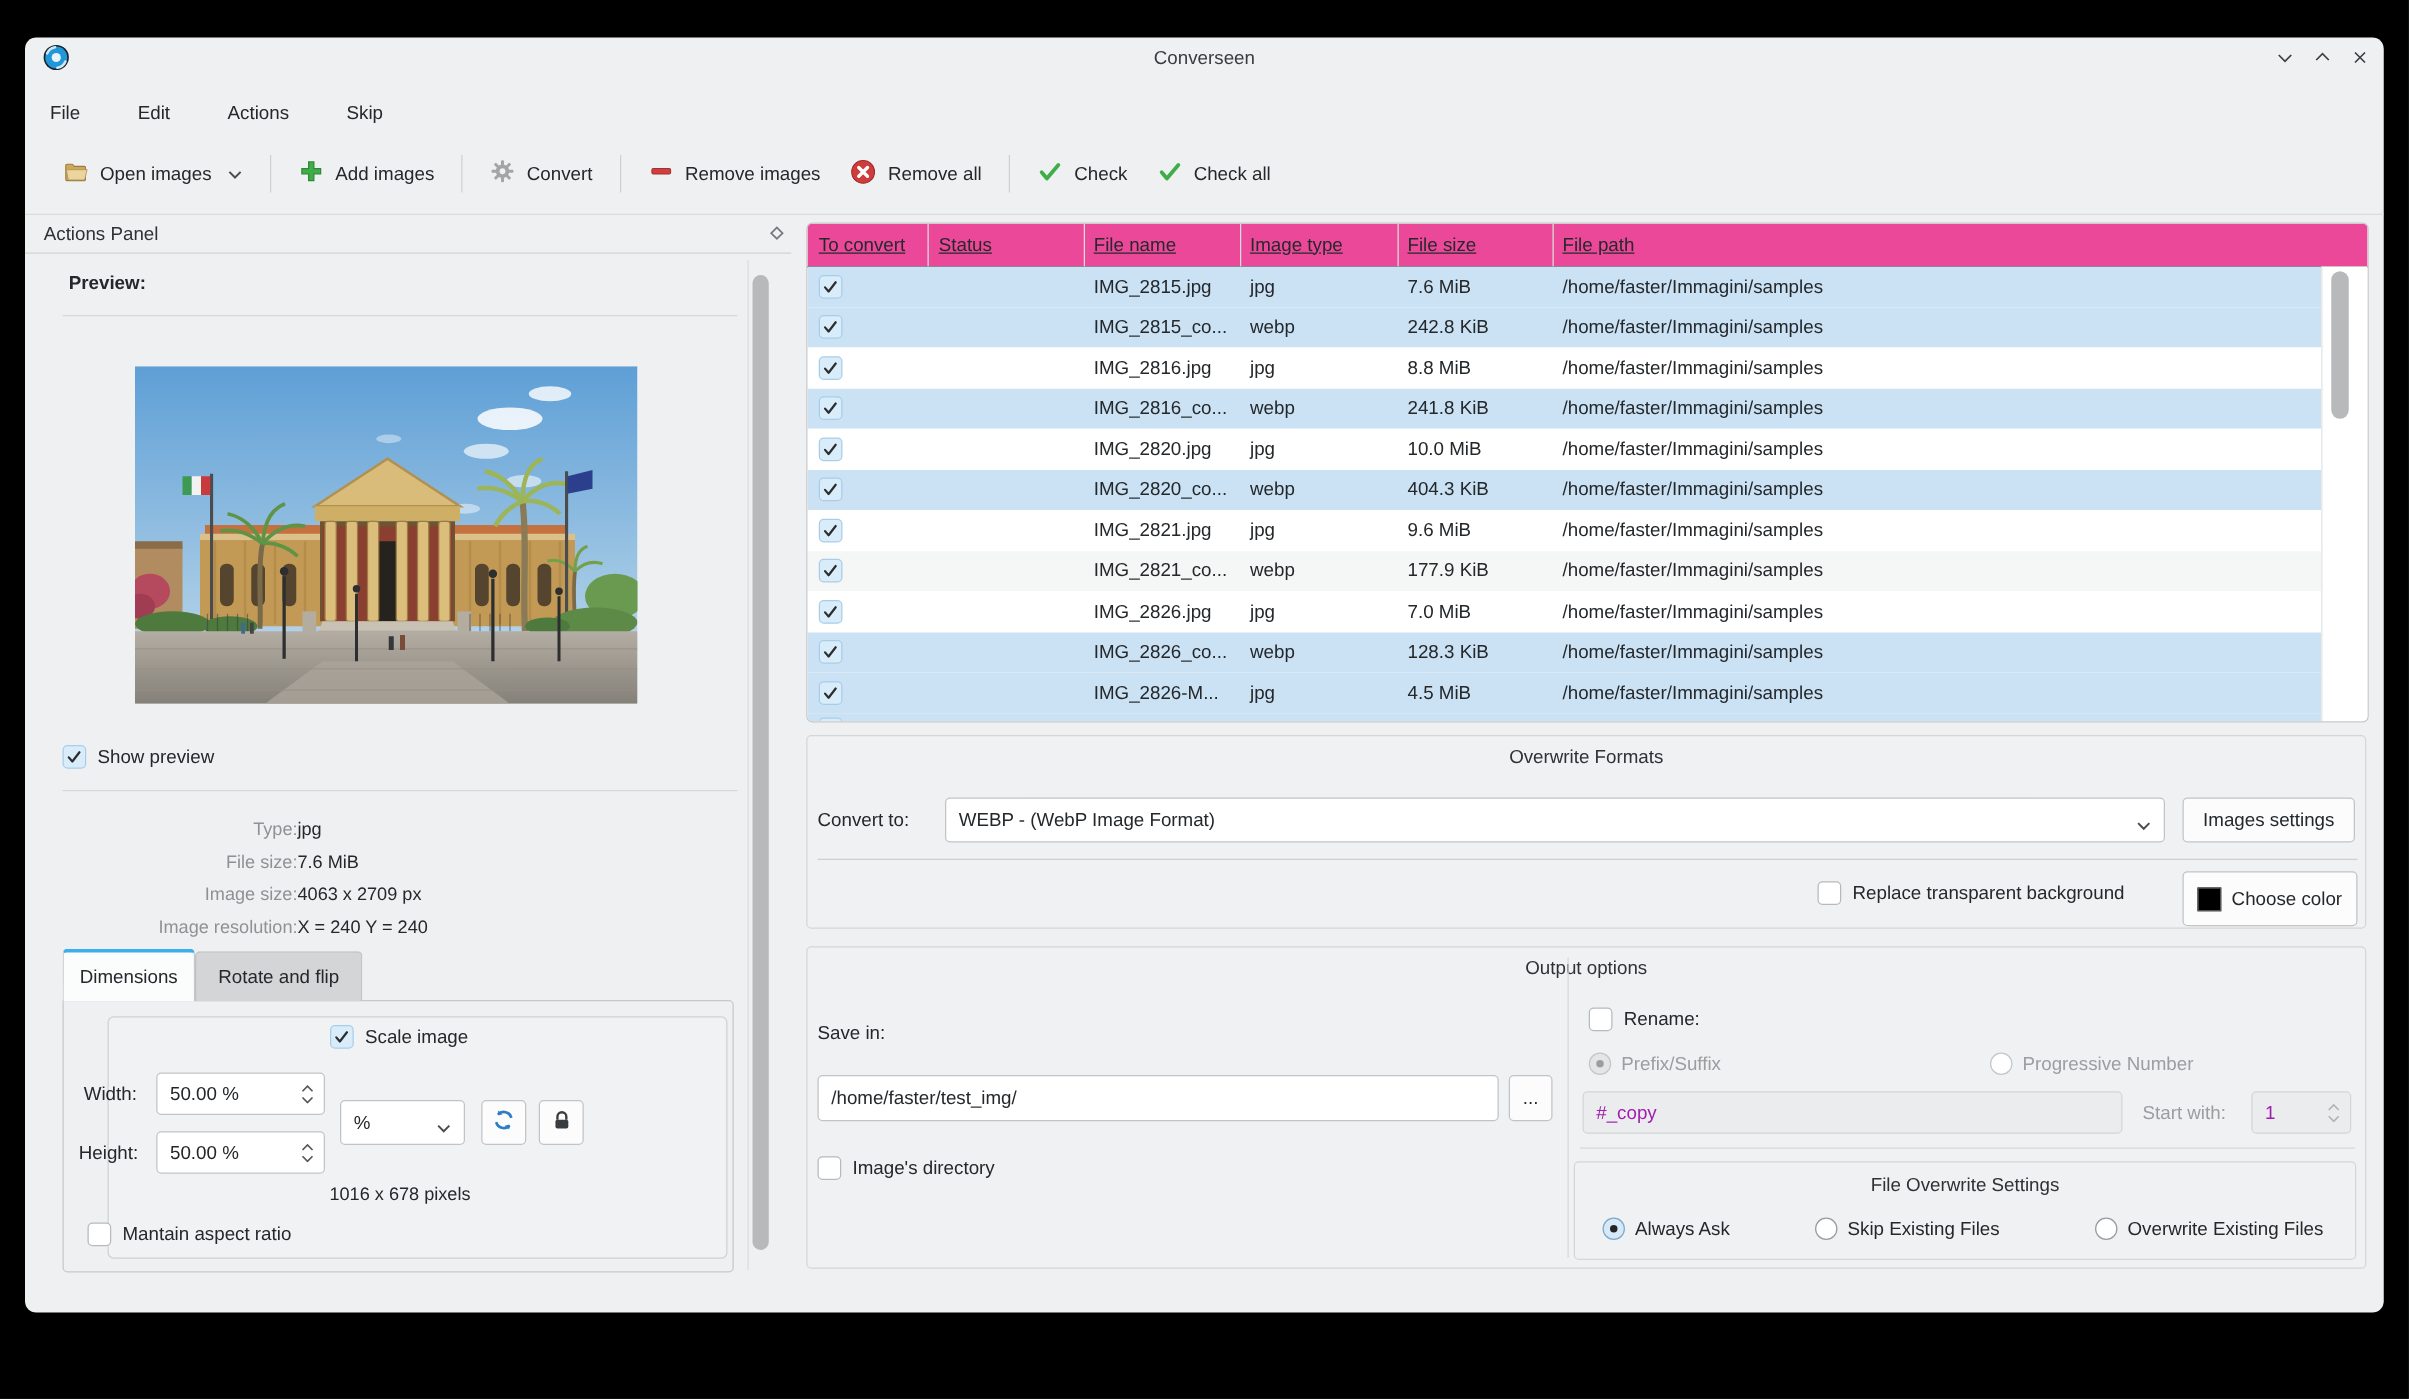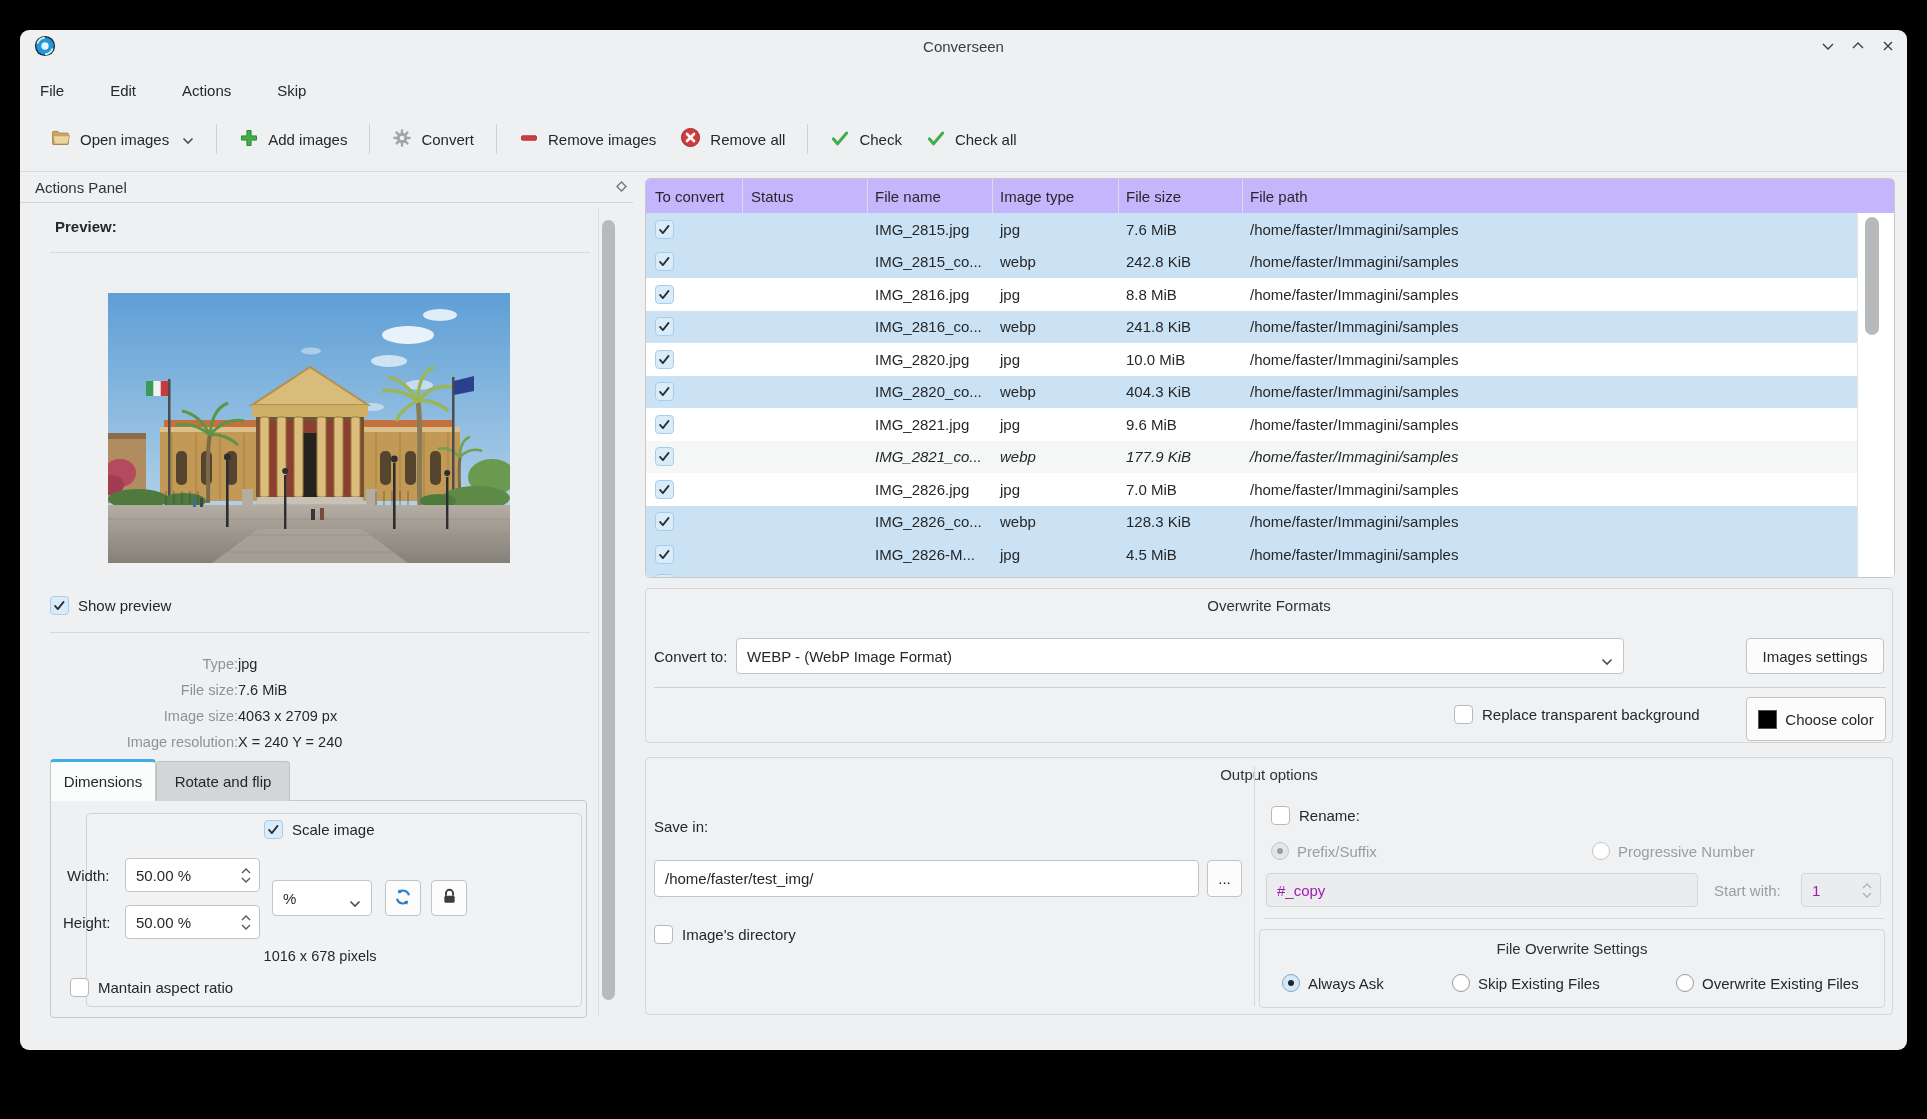--- a/index.html
+++ b/index.html
@@ -54,34 +54,34 @@
   .btn{background:#fcfcfd;border:1px solid #c1c4c7;border-radius:4px;font-size:15px;display:flex;
     align-items:center;justify-content:center;gap:8px;box-sizing:border-box;}
   .spinarrs{position:absolute;right:8px;top:0;height:100%;display:flex;flex-direction:column;justify-content:center;gap:3px;}
   .combo .chev{position:absolute;right:10px;top:50%;margin-top:-4px;}
   
   .gbox{border:1px solid #d4d6d7;border-radius:4px;background:#f0f1f2;box-sizing:border-box;}
   .gtitle{position:absolute;left:0;top:8px;width:100%;text-align:center;font-size:15px;color:#2e3235;}
   
   #tablepanel{left:625px;top:148px;width:1250px;height:400px;background:#fff;border:1px solid #c6c8c9;
     border-radius:5px;box-sizing:border-box;overflow:hidden;}
-  .thead{display:flex;height:34px;background:#c4b5fd;border-bottom:1px solid #000000;}
+  .thead{display:flex;height:34px;background:#ec4899;border-bottom:1px solid #000000;text-decoration:underline;}
   .th{display:flex;align-items:center;font-size:15px;color:#26292c;border-right:1px solid #dcdddd;box-sizing:border-box;}
   .tc{display:flex;align-items:center;font-size:15px;box-sizing:border-box;overflow:hidden;white-space:nowrap;}
   .c0{width:97px;padding-left:9px;}
   .c1{width:125px;padding-left:8px;}
   .c2{width:125px;padding-left:7px;}
   .c3{width:126px;padding-left:7px;}
   .c4{width:124px;padding-left:7px;}
   .c5{flex:1;padding-left:7px;}
   #rows{position:absolute;left:0;top:34px;width:1211px;height:364px;overflow:hidden;}
   .trow{display:flex;height:32.5px;}
   .trow.sel{background:#cbe2f5;}
   .trow.plain{background:#ffffff;}
-  .trow.alt{background:#f5f6f6;font-style:italic;}
+  .trow.alt{background:#f5f6f6;}
   .trow .cb{width:19px;height:19px;}
   .trow.partial .cb{margin-top:3px;align-self:flex-start;}
   .tgutter{position:absolute;right:0;top:0;width:36px;height:100%;background:#fff;border-left:1px solid #e2e3e4;}
   .rowcb svg{display:block;}
   
   .swatch{width:17px;height:17px;background:#000;border:1px solid #555;display:inline-block;}
 </style>
 </head>
 <body>
 
@@ -623,21 +623,21 @@
         </div>
       </div>
     <div class="tgutter" style="top:34px;height:364px;">
       <div class="vscroll" style="position:absolute;left:7px;top:4px;width:14px;height:118px;"></div>
     </div>
   </div>
 
   <div class="abs gbox" style="left:625px;top:558px;width:1248px;height:155px;">
     <div class="gtitle">Overwrite Formats</div>
     <div class="lbl" style="position:absolute;left:8px;top:49px;height:36px;">Convert to:</div>
-    <div class="inp combo" style="position:absolute;left:90px;top:49px;width:888px;height:36px;">
+    <div class="inp combo" style="position:absolute;left:110px;top:49px;width:976px;height:36px;">
       <span>WEBP - (WebP Image Format)</span>
       <span class="chev">
         <svg viewBox="0 0 12 8" width="12" height="8">
             <path d="M1.5 1.5 6 6l4.5-4.5" fill="none" stroke="#4a4d50" stroke-width="1.6"></path>
           </svg>
       </span>
     </div>
     <div class="btn" style="position:absolute;left:1100px;top:49px;width:138px;height:36px;">Images settings</div>
     <div class="hline" style="position:absolute;left:8px;top:98px;width:1232px;background:#cfd0d1;"></div>
     <span class="cb" style="position:absolute;left:808px;top:116px;"></span>

